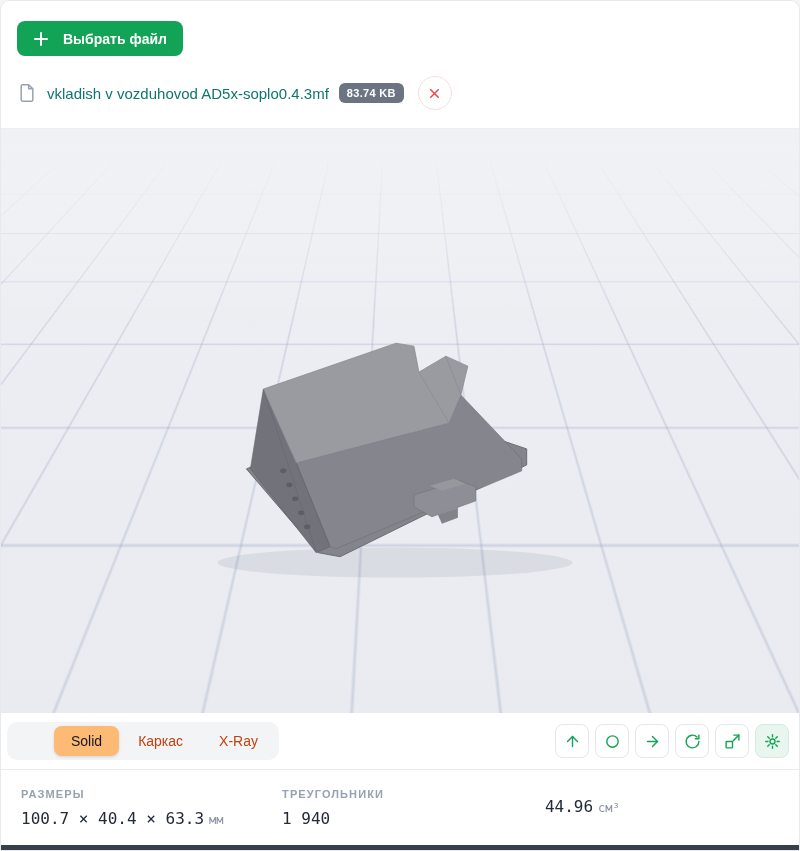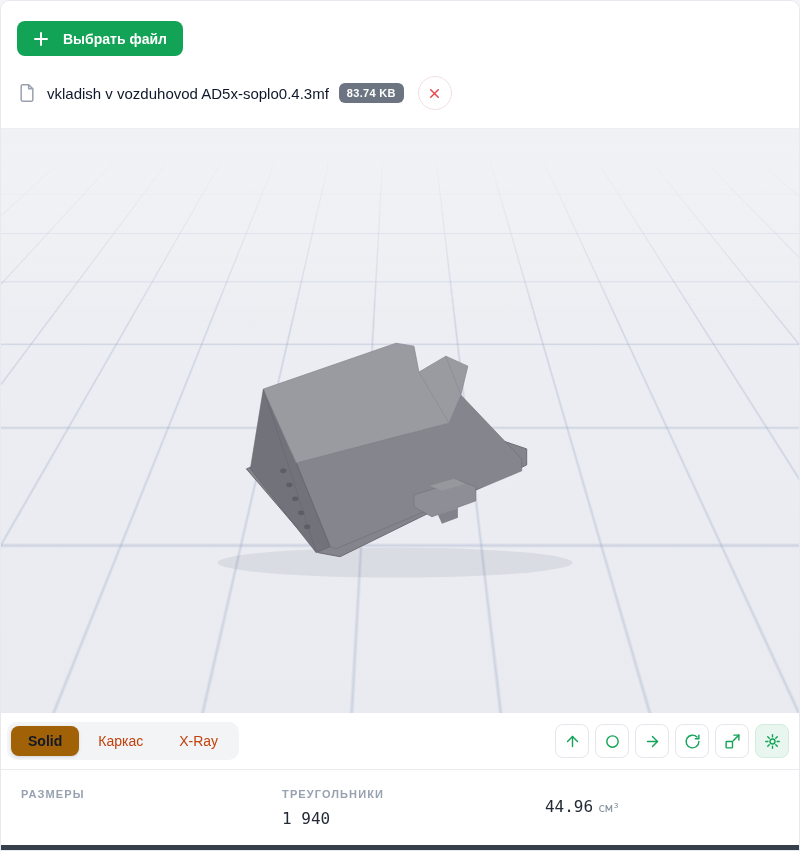--- a/index.html
+++ b/index.html
@@ -12,21 +12,21 @@
 
   
   .top { padding:20px 16px 0 16px; height:128px; border-bottom:1px solid #eceef2; background:#fff; }
   .btn-upload {
     display:inline-flex; align-items:center; gap:14px;
     background:#13a356; color:#fff; border:none; border-radius:8px;
     height:35px; padding:0 16px; font-size:14px; font-weight:700;
     font-family:"Liberation Sans", sans-serif; cursor:pointer;
   }
   .file-row { margin-top:18px; display:flex; align-items:center; gap:10px; height:38px; }
-  .file-name { font-size:15px; color:#0f172a; }
+  .file-name { font-size:15px; color:#0f766e; }
   .badge {
     background:#6b7480; color:#fff; font-size:11px; font-weight:700;
     padding:4px 8px; border-radius:6px; letter-spacing:.3px; white-space:nowrap;
   }
   .btn-remove {
     width:34px; height:34px; border-radius:50%; background:#fff;
     border:1px solid #f0e0e2; display:flex; align-items:center; justify-content:center;
     margin-left:4px; cursor:pointer;
   }
 
@@ -52,21 +52,21 @@
   
   .toolbar {
     height:56px; background:#fff; display:flex; align-items:center;
     justify-content:space-between; padding:0 10px 0 6px;
   }
   .segmented { background:#f3f4f6; border-radius:10px; padding:4px; display:flex; gap:2px; }
   .seg-btn {
     border:none; background:transparent; color:#c2410c; font-size:14px;
     padding:7px 17px; border-radius:8px; cursor:pointer; font-family:inherit;
   }
-  .seg-btn.active { background:#a16207; color:#111827; font-weight:700; box-shadow:0 1px 3px rgba(16,24,40,.14); }
+  .seg-btn.active { background:#fdba74; color:#111827; font-weight:400; box-shadow:0 1px 3px rgba(16,24,40,.14);margin-left:43px; }
   .tools { display:flex; gap:6px; }
   .tool-btn {
     width:34px; height:34px; border-radius:8px; border:1px solid #e4e7ec; background:#fff;
     display:flex; align-items:center; justify-content:center; cursor:pointer;
   }
   .tool-btn.tinted { background:#e9f6ef; border-color:#d2ecdf; }
 
   
   .stats { border-top:1px solid #e9ebef; background:#fff; height:76px; padding:18px 20px 0; display:flex;gap:27px; }
   .stat { width:258px; }
@@ -184,20 +184,24 @@
           <circle cx="12" cy="12" r="3.5"></circle>
           <path d="M12 2.5v3M12 18.5v3M2.5 12h3M18.5 12h3M5.3 5.3l2.1 2.1M16.6 16.6l2.1 2.1M18.7 5.3l-2.1 2.1M7.4 16.6l-2.1 2.1"></path>
         </svg>
       </button>
     </div>
   </div>
 
   <footer class="stats">
     <div class="stat">
       <div class="stat-label">РАЗМЕРЫ</div>
+      <div class="stat-line">
+        <span class="stat-value">100.7 × 40.4 × 63.3</span>
+        <span class="stat-unit">мм</span>
+      </div>
     </div>
     <div class="stat">
       <div class="stat-label">ТРЕУГОЛЬНИКИ</div>
       <div class="stat-line">
         <span class="stat-value">1 940</span>
         <span class="stat-unit"></span>
       </div>
     </div>
     <div class="stat">
       <div class="stat-line">

